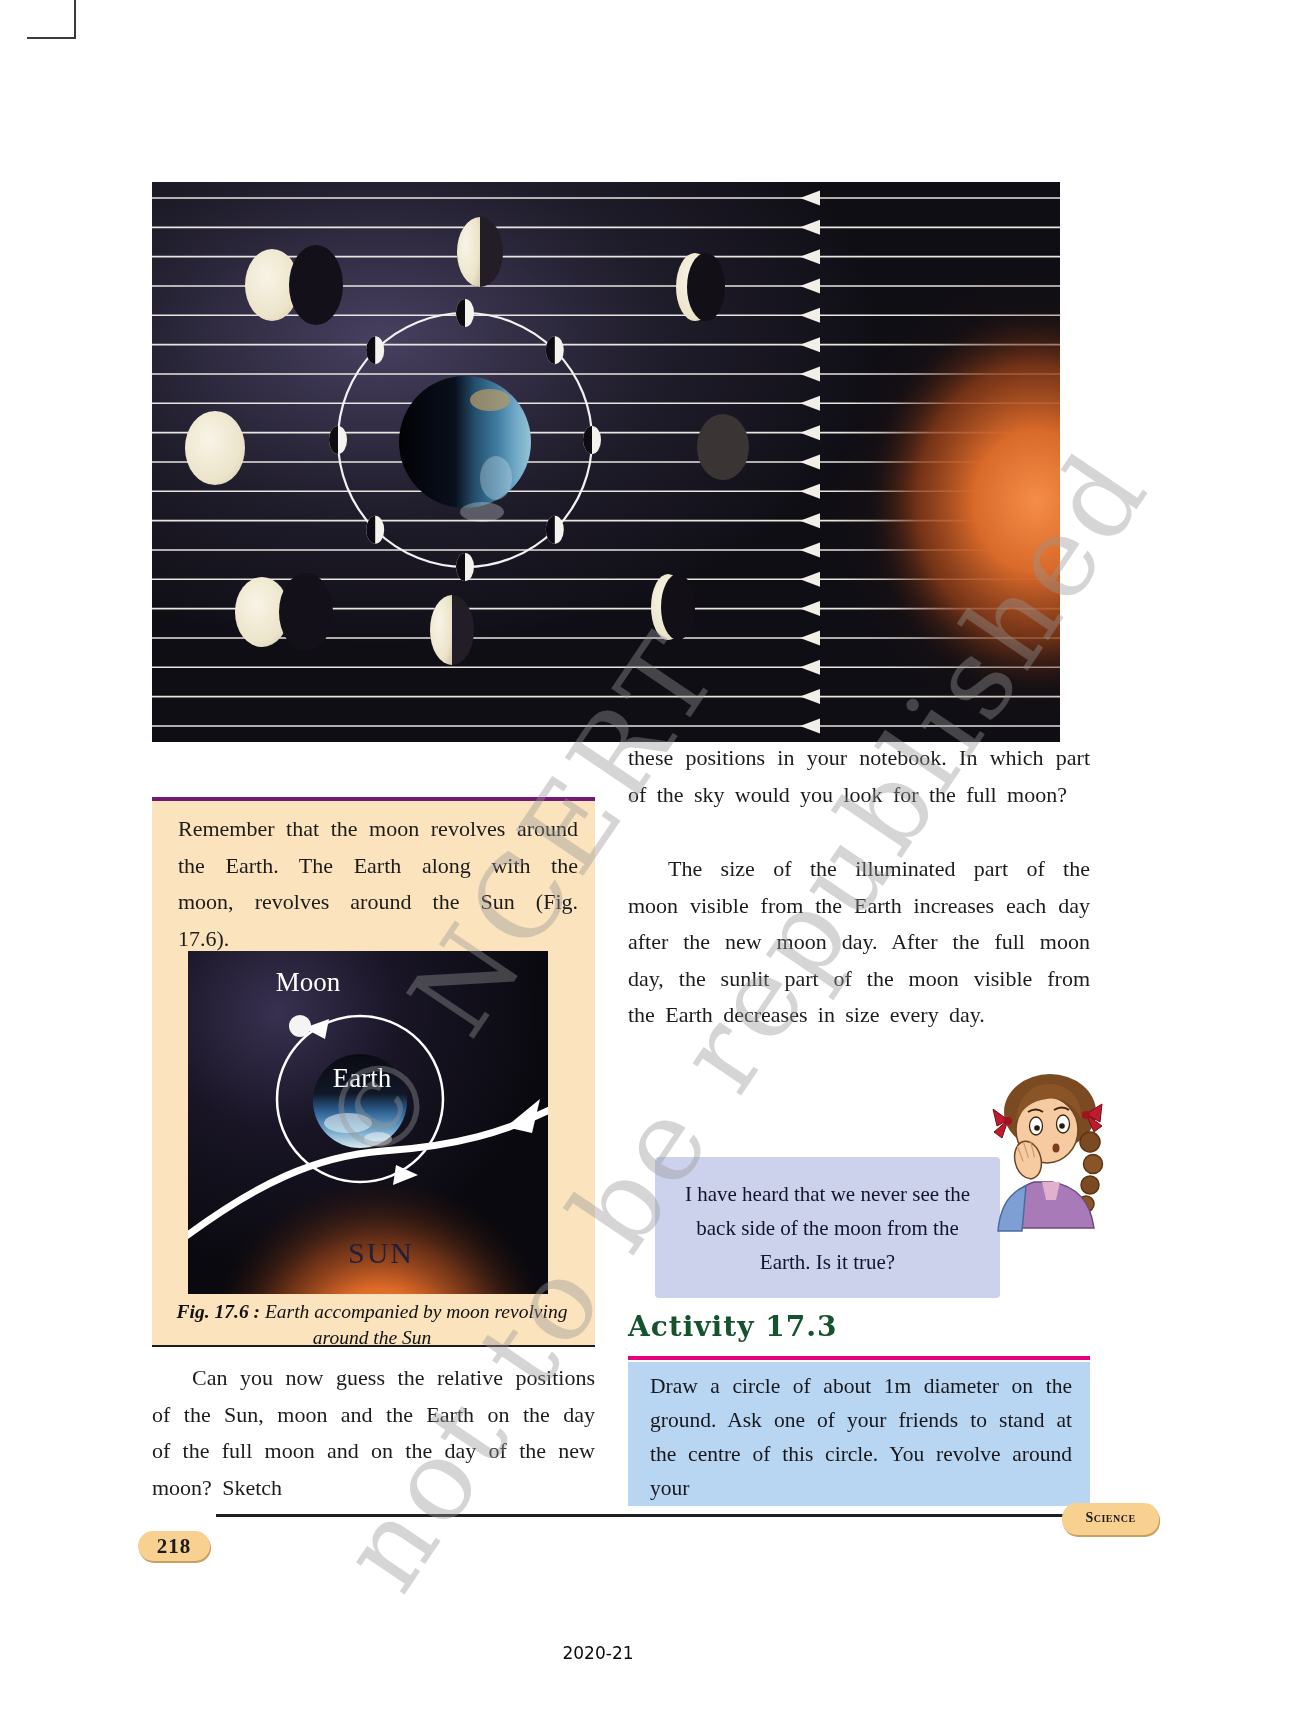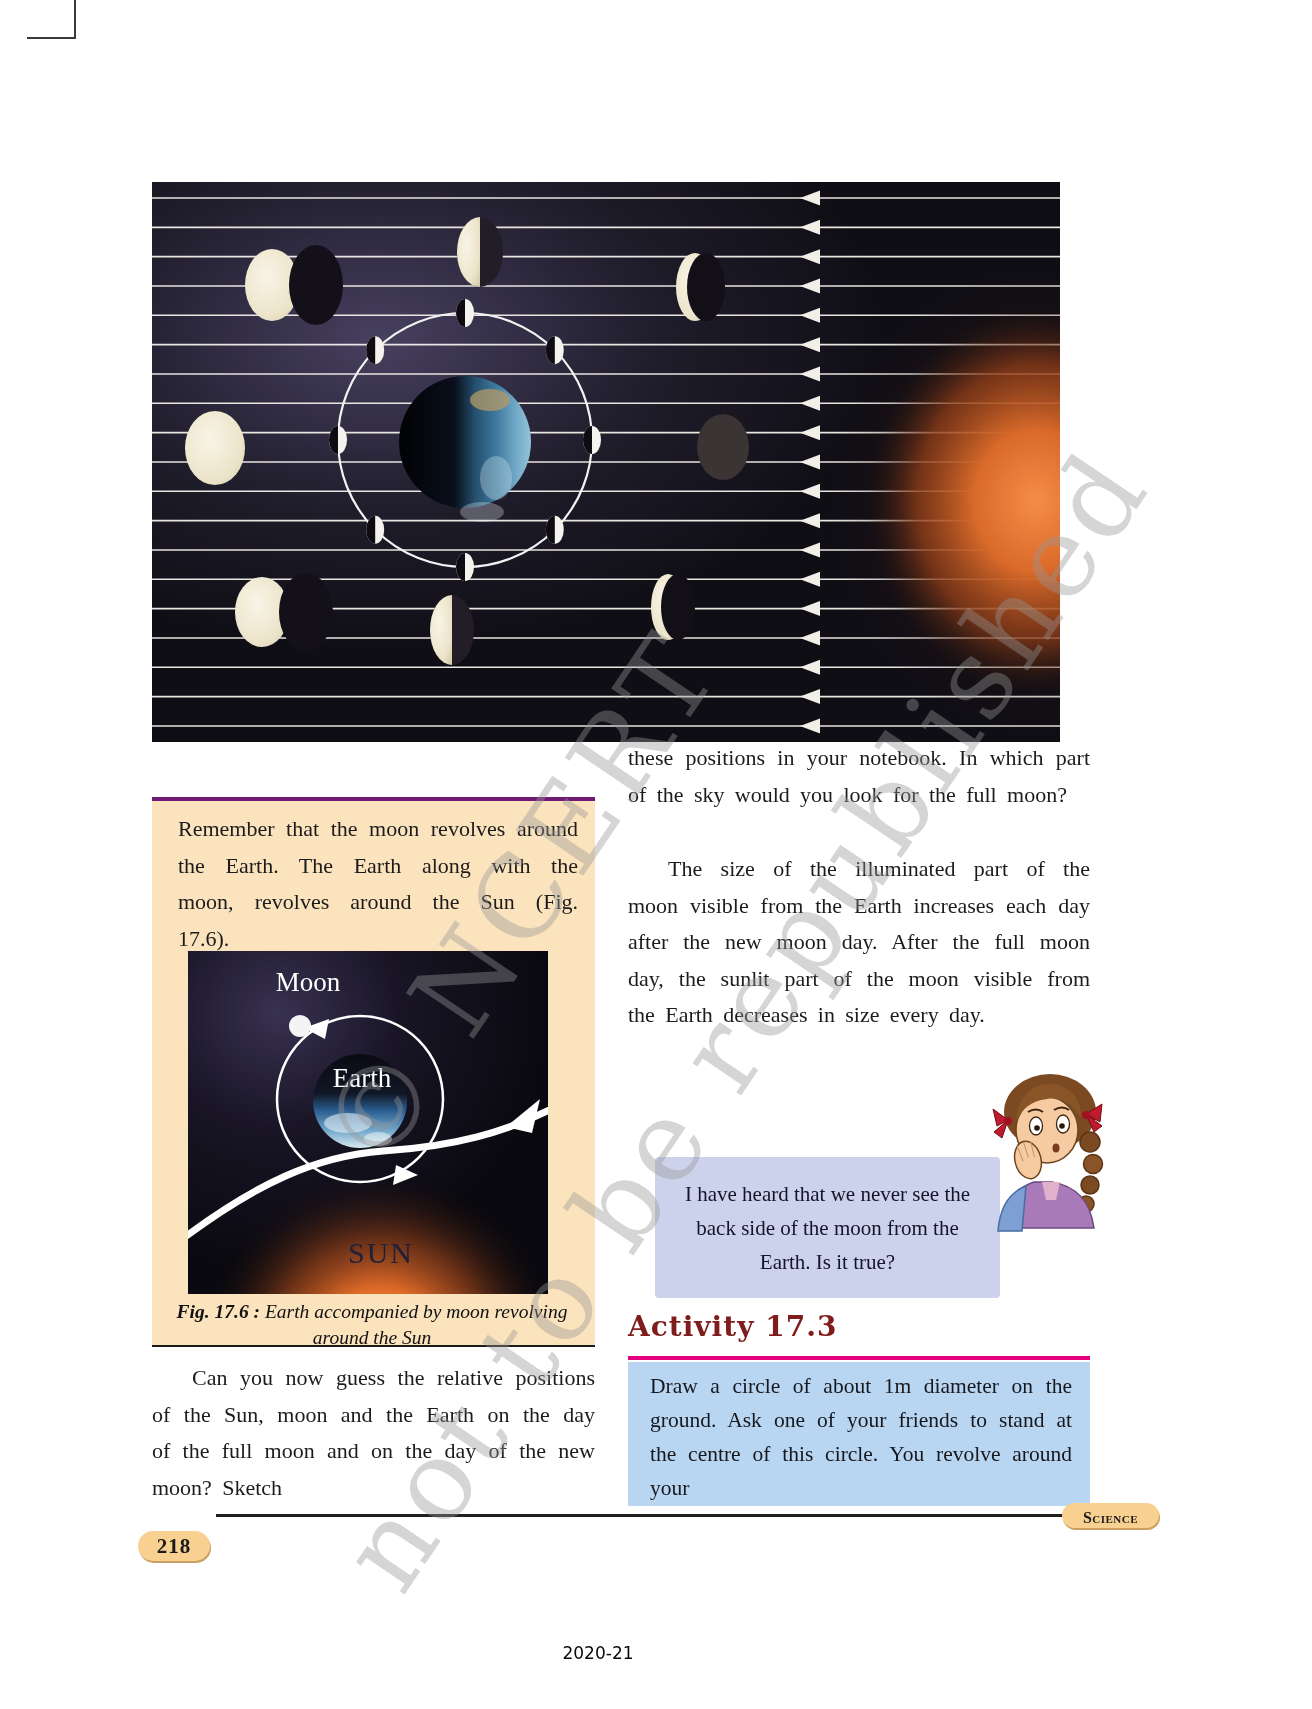--- a/index.html
+++ b/index.html
@@ -23,31 +23,31 @@
   .caption176{left:10px;top:498px;width:420px;text-align:center;font-style:italic;font-size:19.5px;line-height:26px;color:#111;}
   
   .para-guess{left:152px;top:1360px;width:443px;}
   
   .para-notebook{left:628px;top:740px;width:462px;}
   .para-size{left:628px;top:851px;width:462px;}
   .speech{left:655px;top:1157px;width:345px;height:141px;background:#ccd2ec;border-radius:4px;
       display:flex;align-items:center;justify-content:center;}
   .speech-inner{font-size:21px;line-height:34px;text-align:center;color:#14142a;padding:4px 14px;}
   .girl{left:990px;top:1068px;width:120px;height:165px;z-index:6;}
-  .activity-title{left:628px;top:1310px;font-size:28px;font-weight:bold;letter-spacing:1px;color:#7f1d1d;
+  .activity-title{left:628px;top:1310px;font-size:28px;font-weight:bold;letter-spacing:1px;color:#14532d;
       font-family:"DejaVu Serif", serif;}
   .activity-rule{left:628px;top:1356px;width:462px;height:4px;background:#e5007d;}
   .activity-box{left:628px;top:1362px;width:462px;height:144px;background:#b8d6f2;box-sizing:border-box;padding:7px 18px 0 22px;}
   .activity-text{font-size:21.5px;line-height:34px;text-align:justify;word-spacing:0.18em;color:#17171c;}
   
   .footer-rule{left:216px;top:1514px;width:856px;height:3px;background:#1f1f1f;}
   .pill{background:#f8d191;border-radius:15px;text-align:center;font-weight:bold;
       box-shadow:1px 2px 0 #c9a061;z-index:4;}
   .pill-left{left:138px;top:1505px;width:72px;height:30px;font-size:21px;line-height:30px;letter-spacing:1px;margin-top:26px;}
-  .pill-right{left:1062px;top:1503px;width:97px;height:25px;font-size:16px;line-height:29px;
+  .pill-right{left:1062px;top:1503px;width:97px;height:32px;font-size:14px;line-height:29px;
       font-variant:small-caps;letter-spacing:0.5px;}
   .year{left:0;top:1643px;width:1196px;text-align:center;font-family:"DejaVu Sans", sans-serif;
       font-size:17px;color:#0a0a0a;}
   
   .wm{position:absolute;z-index:50;pointer-events:none;white-space:nowrap;
       font-family:"DejaVu Serif", serif;color:rgba(150,150,150,0.40);letter-spacing:6px;}
   .wm1{left:520px;top:900px;font-size:112px;transform:translate(-50%,-50%) rotate(-56deg);}
   .wm2{left:745px;top:1020px;font-size:112px;transform:translate(-50%,-50%) rotate(-56deg);}
 </style>
 </head>

